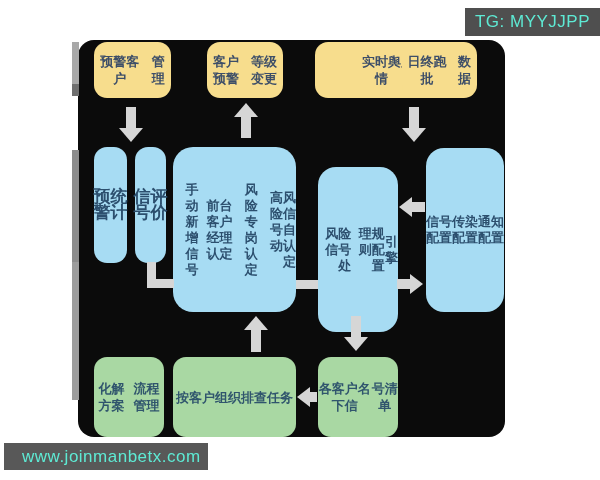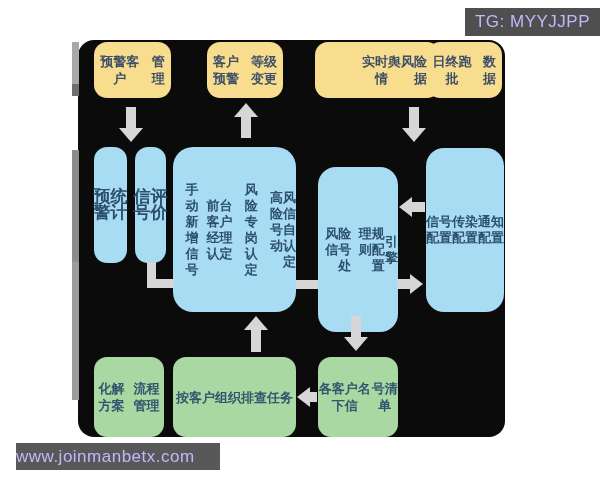--- a/index.html
+++ b/index.html
@@ -6,26 +6,26 @@
   body{
     width:600px;height:480px;position:relative;background:#ffffff;
     font-family:"Liberation Sans","DejaVu Sans",sans-serif;overflow:hidden;
   }
   .panel{
     position:absolute;left:78px;top:40px;width:427px;height:397px;
     background:#0b0b0b;border-radius:16px;
   }
   .edge{position:absolute;width:7px;left:72px;}
   .badge{
-    position:absolute;background:#4f4f4f;color:#c4b5fd;
+    position:absolute;background:#4f4f4f;color:#5eead4;
     display:flex;align-items:center;justify-content:center;
     font-size:17px;letter-spacing:0.5px;
   }
   .tg{left:465px;top:8px;width:135px;height:28px;}
-  .site{left:16px;top:443px;width:204px;height:27px;background:#585858;justify-content:flex-start;box-sizing:border-box;}
+  .site{left:4px;top:443px;width:204px;height:27px;background:#585858;justify-content:flex-start;padding-left:18px;box-sizing:border-box;}
   .box{
     position:absolute;display:flex;flex-direction:row;
     align-items:center;justify-content:center;text-align:center;
     font-weight:bold;color:#2c4f6e;border-radius:13px;
   }
   .yellow{background:#f7dd8d;color:#3d4e68;}
   .blue{background:#a7dcf3;}
   .green{background:#a9d8a3;color:#30556d;}
   .box span{line-height:17px;font-size:13px;}
   .narrow span{font-size:17px;line-height:16px;}
@@ -59,21 +59,21 @@
   <span>管理</span>
 </div>
 <div class="box yellow" style="left:207px;top:42px;width:76px;height:56px;">
   <span>客户预警</span>
   <span>等级变更</span>
 </div>
 <div class="box yellow" style="left:315px;top:42px;width:78px;height:56px;padding-left:47px;">
   <span>实时舆情</span>
   <span>风险数据</span>
 </div>
-<div class="box yellow" style="left:427px;top:42px;width:75px;height:56px;">
+<div class="box yellow" style="left:402px;top:42px;width:75px;height:56px;">
   <span>日终跑批</span>
   <span>数据</span>
 </div>
 
 <div class="shaft" style="left:126px;top:107px;width:10px;height:22px;"></div>
 <div class="head down" style="left:119px;top:128px;"></div>
 
 <div class="head up" style="left:234px;top:103px;"></div>
 <div class="shaft" style="left:241px;top:116px;width:10px;height:22px;"></div>
 

